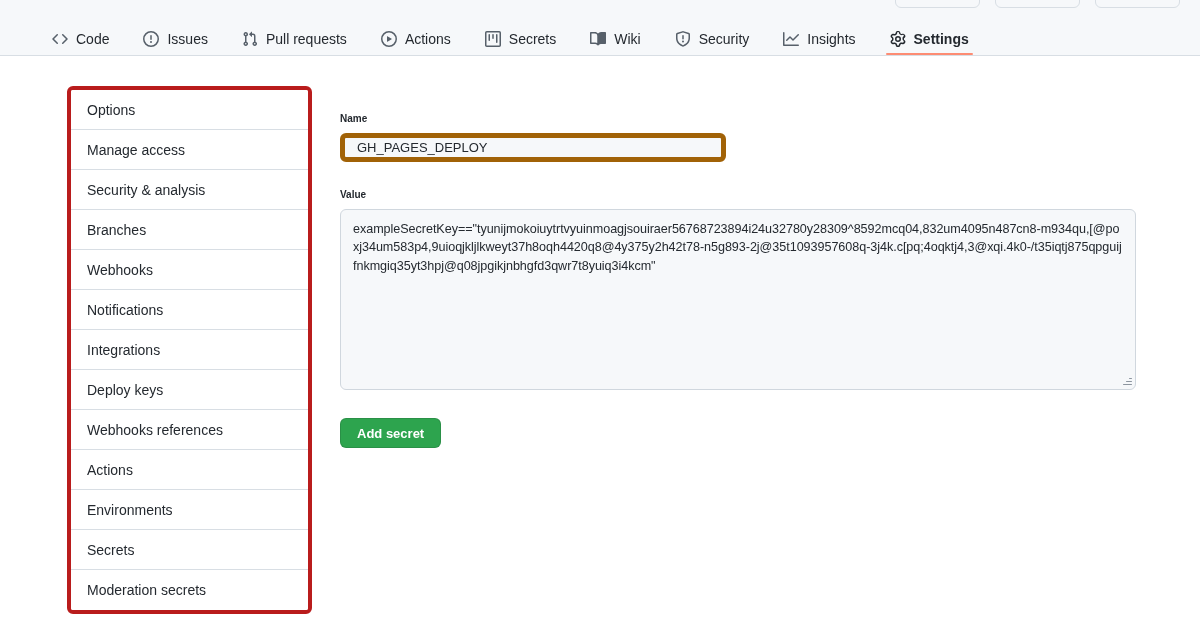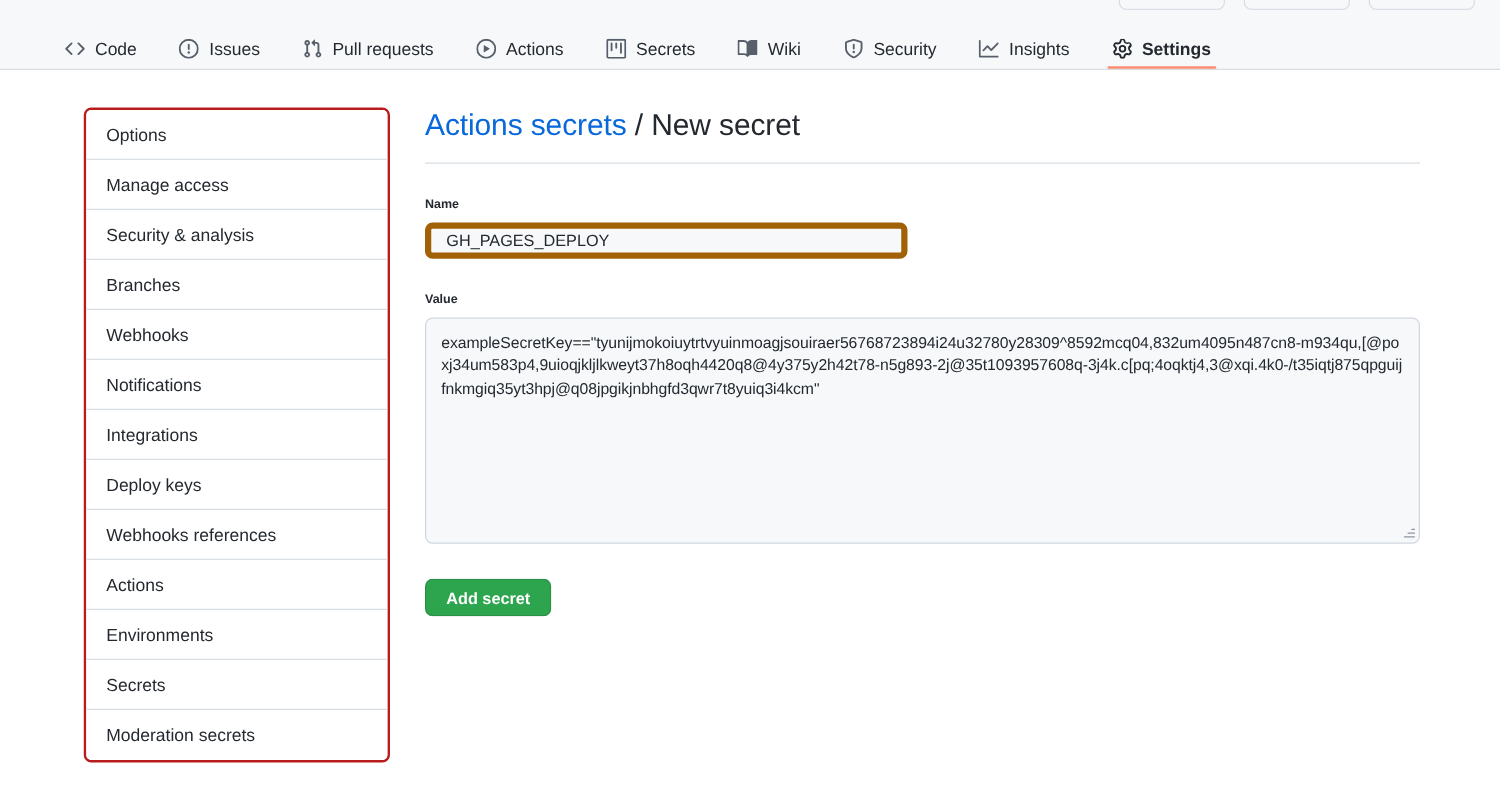--- a/index.html
+++ b/index.html
@@ -87,21 +87,21 @@
     height: 585px;
     background: #fff;
   }
 
   
   .sidebar {
     position: absolute;
     top: 30px;
     left: 67px;
     width: 245px;
-    border: 2px solid #b91c1c;
+    border: 4px solid #b91c1c;
     border-radius: 6px;
     overflow: hidden;
     background: #fff;
   }
   .side-item {
     height: 40px;
     display: flex;
     align-items: center;
     padding: 0 16px;
     font-size: 14px;
@@ -345,21 +345,20 @@
     <div class="side-item">
         <span>Secrets</span>
       </div>
     <div class="side-item">
         <span>Moderation secrets</span>
       </div>
   </aside>
 
   <main class="main">
 
-    <h1 class="page-title"><a class="link">Actions secrets</a><span> / </span><span>New secret</span></h1>
 
     <div class="field-label">Name</div>
     <input class="name-input" type="text" value="GH_PAGES_DEPLOY" style="">
 
     <div class="field-label">Value</div>
     <div class="value-box">
       <div class="value-text">exampleSecretKey=="tyunijmokoiuytrtvyuinmoagjsouiraer56768723894i24u32780y28309^8592mcq04,832um4095n487cn8-m934qu,[@poxj34um583p4,9uioqjkljlkweyt37h8oqh4420q8@4y375y2h42t78-n5g893-2j@35t1093957608q-3j4k.c[pq;4oqktj4,3@xqi.4k0-/t35iqtj875qpguijfnkmgiq35yt3hpj@q08jpgikjnbhgfd3qwr7t8yuiq3i4kcm"</div>
       <div class="resize-grip">
         <span class="g1"></span>
           <span class="g2"></span>

